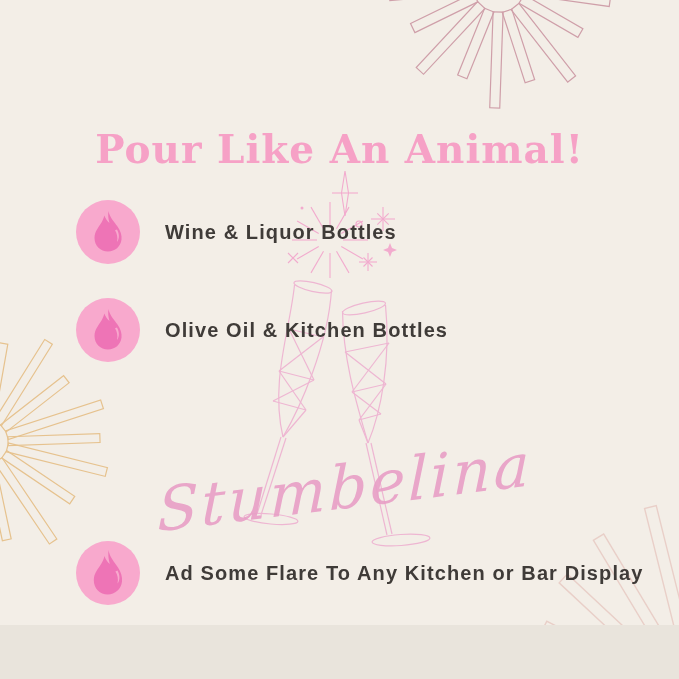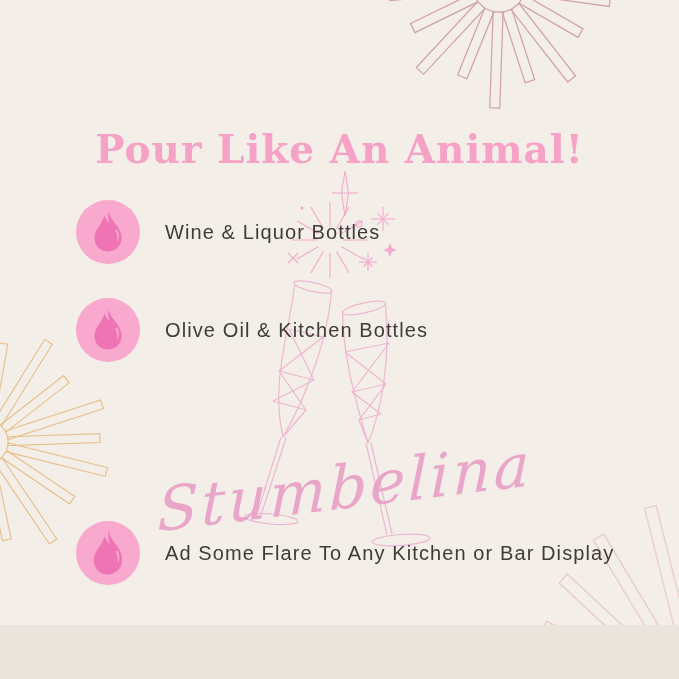--- a/index.html
+++ b/index.html
@@ -26,26 +26,26 @@
   }
   .feature{
     position:absolute;left:76px;
     display:flex;align-items:center;gap:25px;
     z-index:3;
   }
   .feature .icon-wrap{width:64px;height:64px;flex:0 0 64px;}
   .feature .label{
     font-family:"Liberation Sans",sans-serif;
     font-size:20px;
-    font-weight:400;
+    font-weight:700;
     letter-spacing:1.1px;
     color:#3f3b38;
     white-space:nowrap;
   }
-  .f1{top:200px;} .f2{top:298px;justify-content:space-between;} .f3{top:418px;} .f4{top:521px;}
+  .f1{top:200px;} .f2{top:298px;justify-content:space-between;} .f3{top:418px;} .f4{top:541px;}
   .brand-script{
     position:absolute;left:140px;top:452px;width:410px;
     text-align:center;
     font-family:"DejaVu Serif",serif;
     font-style:italic;
     font-size:60px;
     color:#e89fc6;
     letter-spacing:3px;
     transform:rotate(-7deg) skewX(-8deg);
     opacity:.9;

